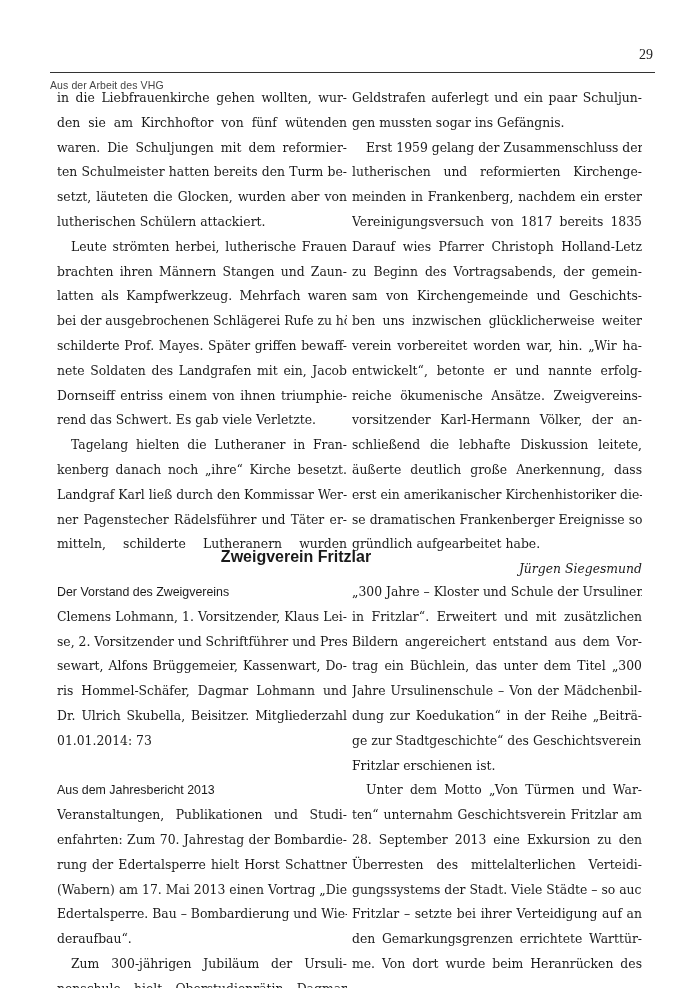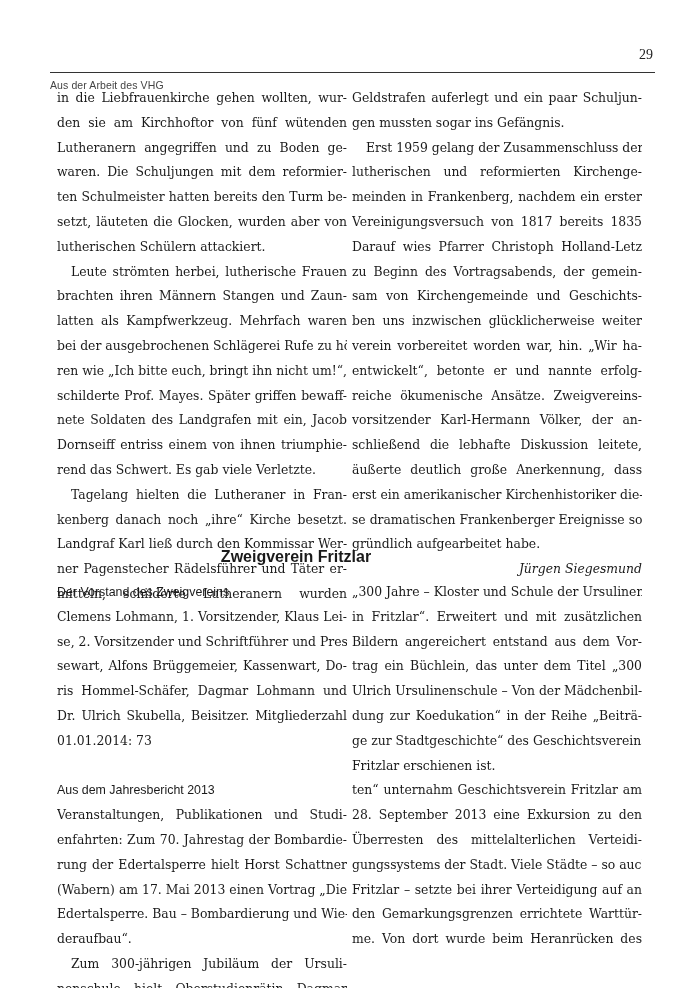--- a/index.html
+++ b/index.html
@@ -24,30 +24,28 @@
 <body>
 
 <div class="header">
   <div class="running-title">Aus der Arbeit des VHG</div>
   <div class="page-num">29</div>
 </div>
 
 <div class="col col-left-top" id="tl">
     <div class="line">in die Liebfrauenkirche gehen wollten, wur-</div>
     <div class="line">den sie am Kirchhoftor von fünf wütenden</div>
-    <div class="line">Lutheranern angegriffen und zu Boden ge-</div>
     <div class="line">waren. Die Schuljungen mit dem reformier-</div>
     <div class="line">ten Schulmeister hatten bereits den Turm be-</div>
     <div class="line">setzt, läuteten die Glocken, wurden aber von</div>
     <div class="line last">lutherischen Schülern attackiert.</div>
     <div class="line indent">Leute strömten herbei, lutherische Frauen</div>
     <div class="line">brachten ihren Männern Stangen und Zaun-</div>
     <div class="line">latten als Kampfwerkzeug. Mehrfach waren</div>
     <div class="line">bei der ausgebrochenen Schlägerei Rufe zu hö-</div>
-    <div class="line">ren wie „Ich bitte euch, bringt ihn nicht um!“,</div>
     <div class="line">schilderte Prof. Mayes. Später griffen bewaff-</div>
     <div class="line">nete Soldaten des Landgrafen mit ein, Jacob</div>
     <div class="line">Dornseiff entriss einem von ihnen triumphie-</div>
     <div class="line last">rend das Schwert. Es gab viele Verletzte.</div>
     <div class="line indent">Tagelang hielten die Lutheraner in Fran-</div>
     <div class="line">kenberg danach noch „ihre“ Kirche besetzt.</div>
     <div class="line">Landgraf Karl ließ durch den Kommissar Wer-</div>
     <div class="line">ner Pagenstecher Rädelsführer und Täter er-</div>
     <div class="line">mitteln, schilderte Lutheranern wurden</div>
   </div>
@@ -93,24 +91,25 @@
     <div class="line">Edertalsperre. Bau – Bombardierung und Wie-</div>
     <div class="line last">deraufbau“.</div>
     <div class="line indent">Zum 300-jährigen Jubiläum der Ursuli-</div>
     <div class="line">nenschule hielt Oberstudienrätin Dagmar</div>
   </div>
 <div class="col col-right-bot" id="br">
     <div class="line">„300 Jahre – Kloster und Schule der Ursulinen</div>
     <div class="line">in Fritzlar“. Erweitert und mit zusätzlichen</div>
     <div class="line">Bildern angereichert entstand aus dem Vor-</div>
     <div class="line">trag ein Büchlein, das unter dem Titel „300</div>
-    <div class="line">Ulrich Ursulinenschule – Von der Mädchenbil-</div>
+    <div class="line">Jahre Ursulinenschule – Von der Mädchenbil-</div>
     <div class="line">dung zur Koedukation“ in der Reihe „Beiträ-</div>
     <div class="line">ge zur Stadtgeschichte“ des Geschichtsvereins</div>
     <div class="line last">Fritzlar erschienen ist.</div>
+    <div class="line indent">Unter dem Motto „Von Türmen und War-</div>
     <div class="line">ten“ unternahm Geschichtsverein Fritzlar am</div>
     <div class="line">28. September 2013 eine Exkursion zu den</div>
     <div class="line">Überresten des mittelalterlichen Verteidi-</div>
     <div class="line">gungssystems der Stadt. Viele Städte – so auch</div>
     <div class="line">Fritzlar – setzte bei ihrer Verteidigung auf an</div>
     <div class="line">den Gemarkungsgrenzen errichtete Warttür-</div>
     <div class="line">me. Von dort wurde beim Heranrücken des</div>
   </div>
 
 </body></html>

